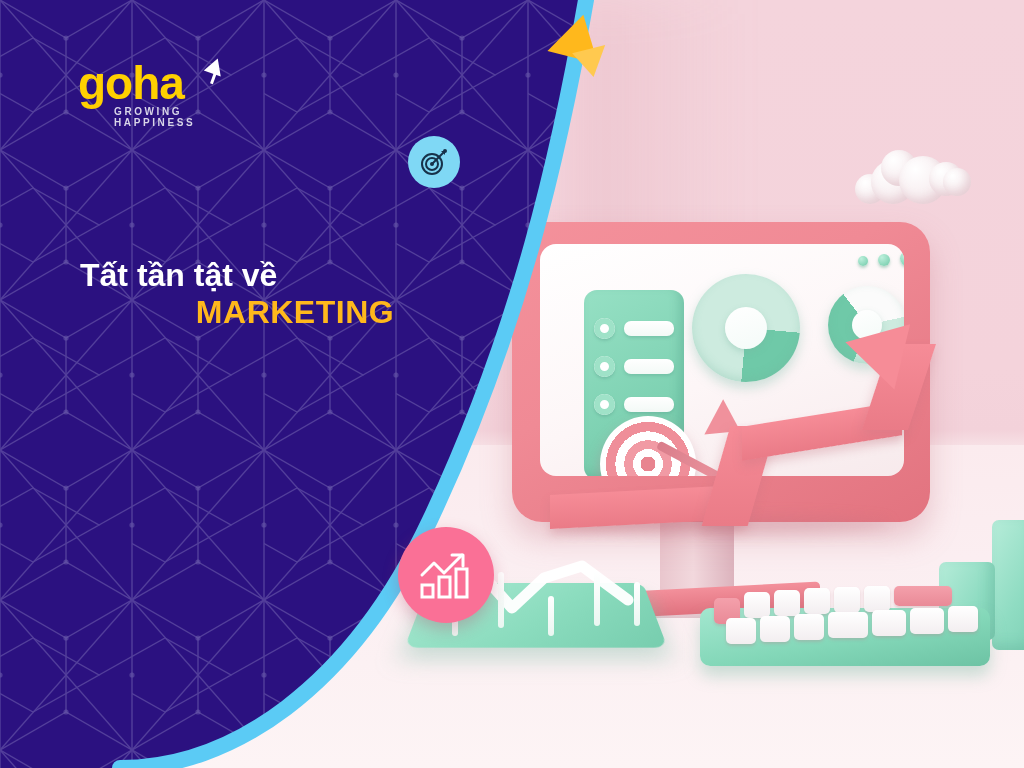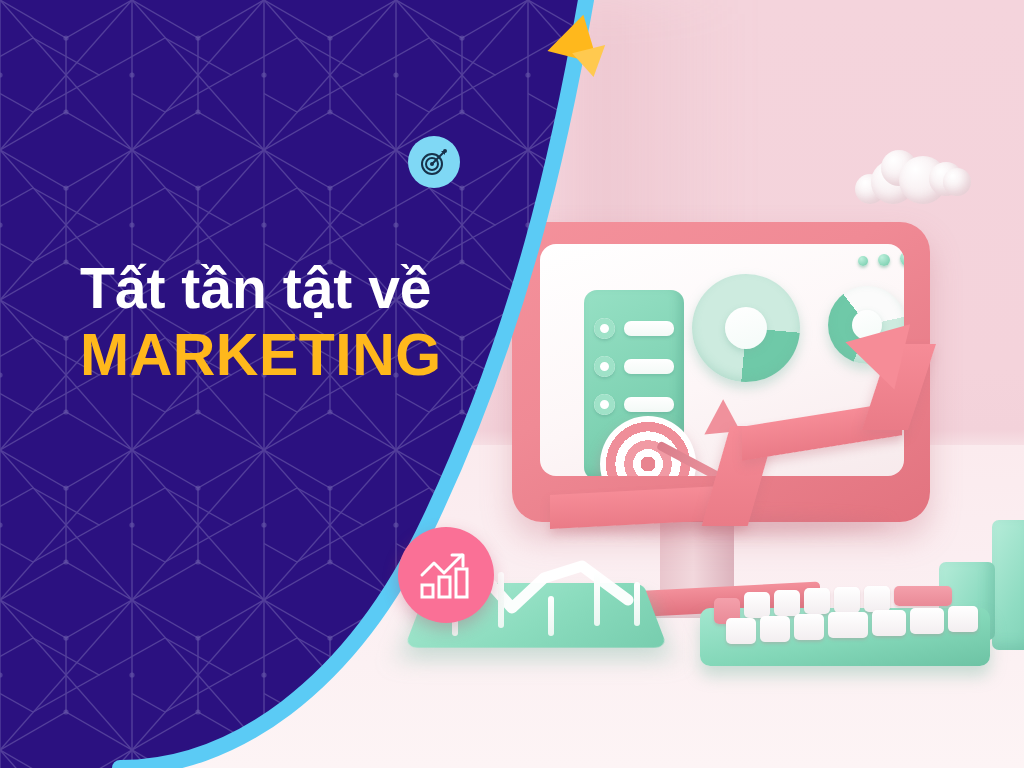--- a/index.html
+++ b/index.html
@@ -161,25 +161,25 @@
   .logo-tag{position:absolute;left:36px;top:46px;font-size:10px;letter-spacing:2.6px;
     color:#d8d5e8;font-weight:600;}
   .logo-arrow{position:absolute;left:128px;top:-2px;width:0;height:0;
     border-left:9px solid transparent;border-right:9px solid transparent;
     border-bottom:16px solid #ffffff;transform:rotate(20deg);}
   .logo-arrow-stem{position:absolute;left:134px;top:12px;width:3px;height:12px;
     background:#ffffff;transform:rotate(20deg);}
 
   
   .headline{position:absolute;left:80px;top:258px;width:430px;}
-  .h-line1{font-size:57px;font-weight:700;color:#ffffff;line-height:1.08;}
+  .h-line1{font-size:32px;font-weight:700;color:#ffffff;line-height:1.08;}
   .h-line2{font-size:49px;font-weight:700;color:#ffb81c;line-height:1.22;
     margin-top:22px;letter-spacing:.5px;}
-  .h-line3{font-size:59px;font-weight:700;color:#ffb81c;line-height:1.22;
-    letter-spacing:.5px;}
+  .h-line3{font-size:32px;font-weight:700;color:#ffb81c;line-height:1.22;
+    letter-spacing:.5px;text-align:center;}
 
   
   .badge{position:absolute;border-radius:50%;display:flex;align-items:center;
     justify-content:center;}
   .badge-target{left:408px;top:136px;width:52px;height:52px;background:#7fd8f5;}
   .badge-growth{left:398px;top:527px;width:96px;height:96px;background:#fa7096;
     box-shadow:0 6px 16px rgba(180,60,95,.3);}
 </style>
 </head>
 <body>
@@ -305,20 +305,26 @@
         <rect x="0" y="0" width="1024" height="768" fill="url(#mesh)"></rect>
       </g>
 
       <path d="M586,0 C560,150 520,330 430,520 C350,690 230,768 120,768" stroke="#5BCBF5" stroke-width="16" fill="none" stroke-linecap="round"></path>
     </svg>
   </div>
 
   <div class="tip"></div>
   <div class="tip2"></div>
 
+  <div class="logo">
+    <div class="logo-word">goha</div>
+    <div class="logo-arrow"></div>
+    <div class="logo-arrow-stem"></div>
+    <div class="logo-tag">GROWING HAPPINESS</div>
+  </div>
 
   <div class="headline">
     <div class="h-line1">Tất tần tật về</div>
     <div class="h-line3">MARKETING</div>
   </div>
 
   <div class="badge badge-target">
     <svg width="30" height="30" viewBox="0 0 30 30">
       <circle cx="13" cy="17" r="10" fill="none" stroke="#17324A" stroke-width="2"></circle>
       <circle cx="13" cy="17" r="6" fill="none" stroke="#17324A" stroke-width="2"></circle>

